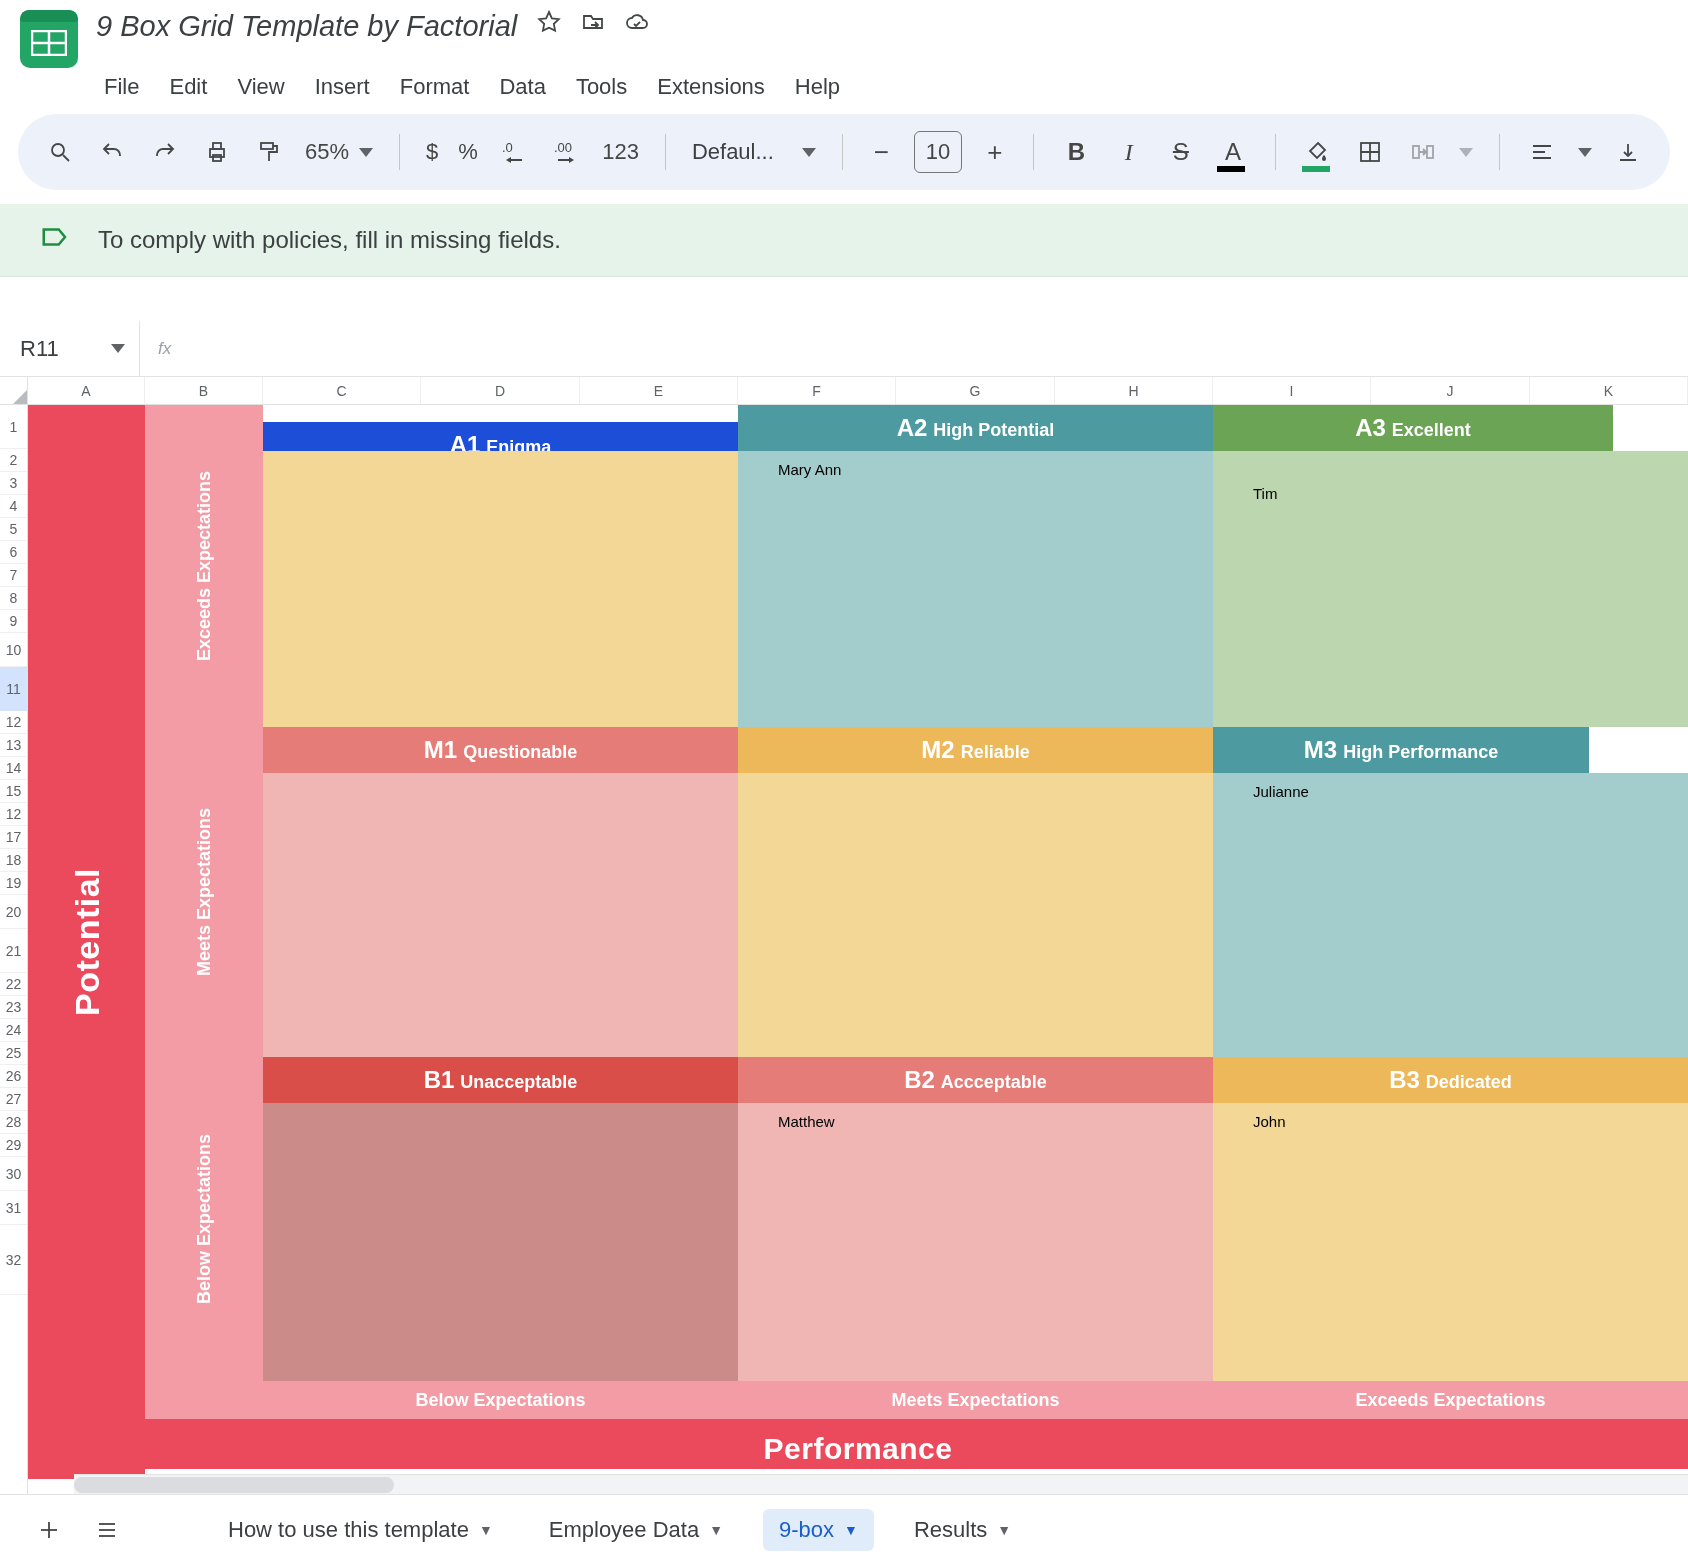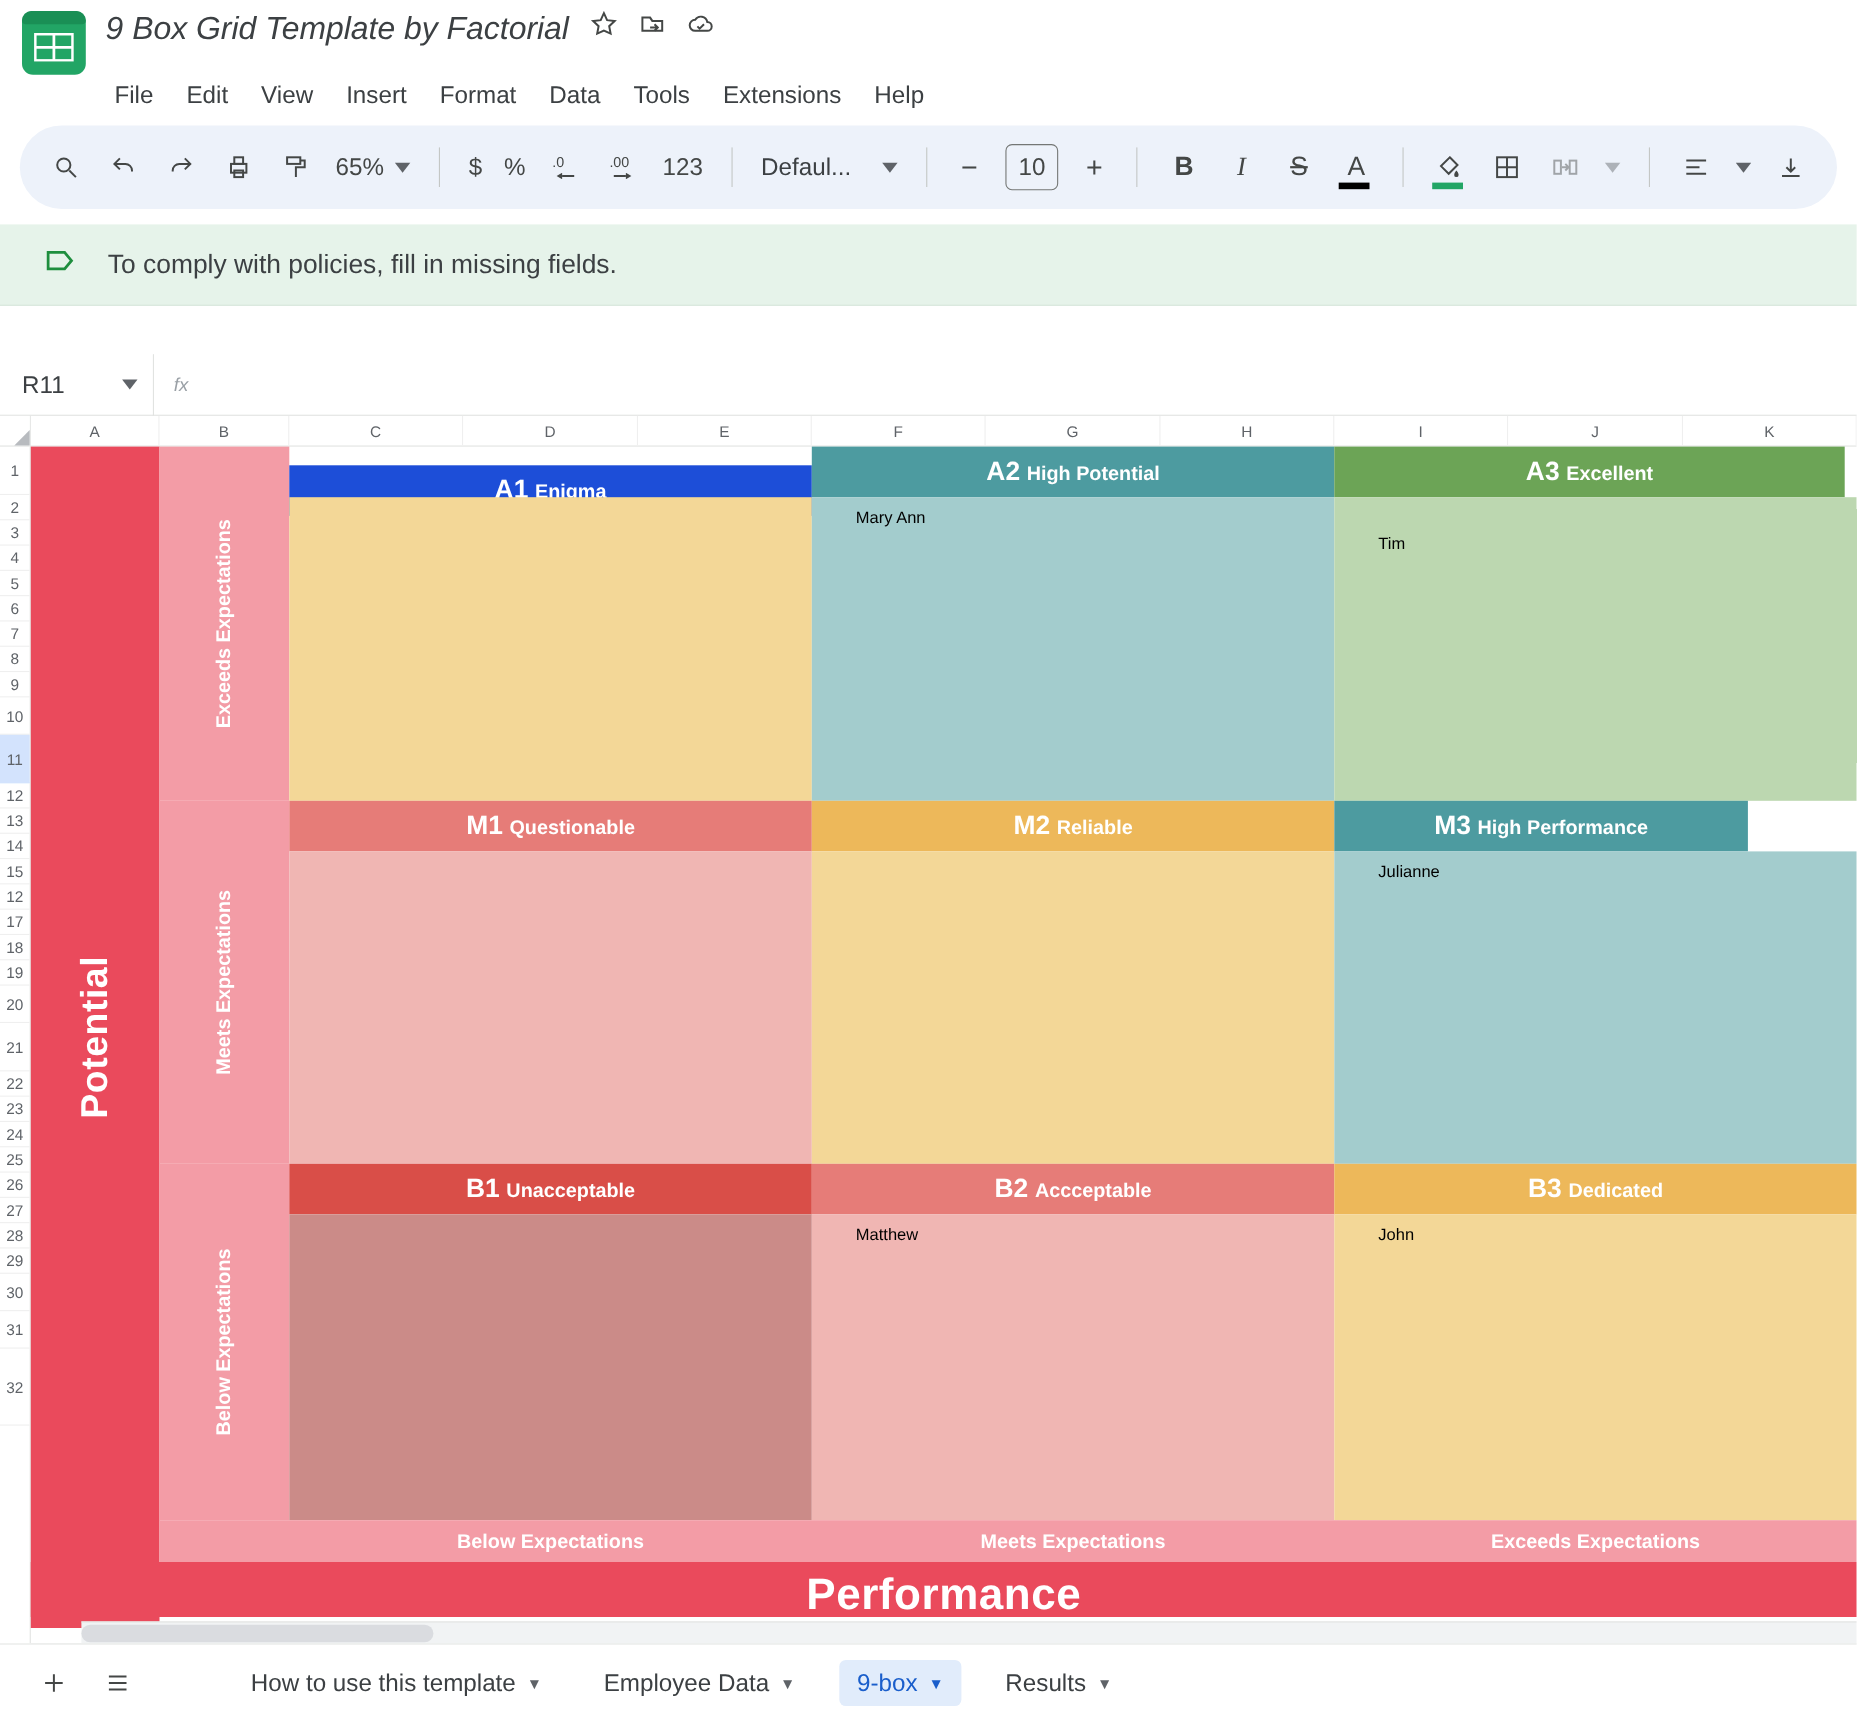--- a/index.html
+++ b/index.html
@@ -72,21 +72,21 @@
   .vlbl3 { top:652px; height:324px; }
 
   .cell-hdr { height:46px; line-height:46px; text-align:center; color:#fff; font-weight:700; }
   .cell-hdr .code { font-size:24px; }
   .cell-hdr .name { font-size:18px; font-weight:700; margin-left:6px; }
   .cell-body { padding:10px 0 0 40px; font-size:15px; color:#000; }
 
   
   .a1h { left:235px; top:17px; width:475px; background:#1d4ed8; }
   .a2h { left:710px; top:0; width:475px; background:#4d9ba0; }
-  .a3h { left:1185px; top:0; width:464px; background:#6ca456; }
+  .a3h { left:1185px; top:0; width:400px; background:#6ca456; }
   
   .a1b { left:235px; top:46px; width:475px; height:276px; background:#f3d797; }
   .a2b { left:710px; top:46px; width:475px; height:276px; background:#a3cccd; }
   .a3b { left:1185px; top:46px; width:475px; height:276px; background:#bcd7b0; }
   
   .m1h { left:235px; top:322px; width:475px; background:#e67c78; }
   .m2h { left:710px; top:322px; width:475px; background:#edb85a; }
   .m3h { left:1185px; top:322px; width:376px; background:#4d9ba0; }
   .m1b { left:235px; top:368px; width:475px; height:284px; background:#f0b6b3; }
   .m2b { left:710px; top:368px; width:475px; height:284px; background:#f3d797; }
@@ -95,21 +95,21 @@
   .b1h { left:235px; top:652px; width:475px; background:#d94e48; }
   .b2h { left:710px; top:652px; width:475px; background:#e67c78; }
   .b3h { left:1185px; top:652px; width:475px; background:#edb85a; }
   .b1b { left:235px; top:698px; width:475px; height:278px; background:#cb8b88; }
   .b2b { left:710px; top:698px; width:475px; height:278px; background:#f0b6b3; }
   .b3b { left:1185px; top:698px; width:475px; height:278px; background:#f3d797; }
 
   .perf-row { left:117px; top:976px; width:1543px; height:38px; background:#f39ca6; display:flex; }
   .perf-row .spacer { width:118px; }
   .perf-row .pcol { flex:1; text-align:center; color:#fff; font-weight:700; font-size:18px; line-height:38px; }
-  .perf-title { left:0; top:1014px; width:1660px; height:50px; background:#ea4a5c; color:#fff; font-size:40px; font-weight:700; text-align:center; line-height:60px; letter-spacing:0.5px; }
+  .perf-title { left:0; top:1014px; width:1660px; height:50px; background:#ea4a5c; color:#fff; font-size:30px; font-weight:700; text-align:center; line-height:60px; letter-spacing:0.5px; }
 
   
 
   
   .hscroll { position:absolute; left:46px; right:0; bottom:0; height:20px; background:#f1f3f4; border-top:1px solid #e1e3e1; }
   .hscroll .thumb { position:absolute; left:0; top:2px; height:16px; width:320px; background:#dadce0; border-radius:8px; }
 
   
   .tabs-bar { height:70px; border-top:1px solid #e1e3e1; display:flex; align-items:center; padding:0 32px; gap:24px; font-size:22px; color:#3c4043; }
   .tabs-bar .tb-plus-circ, .tabs-bar .tb-menu { width:34px; height:34px; display:flex; align-items:center; justify-content:center; }

